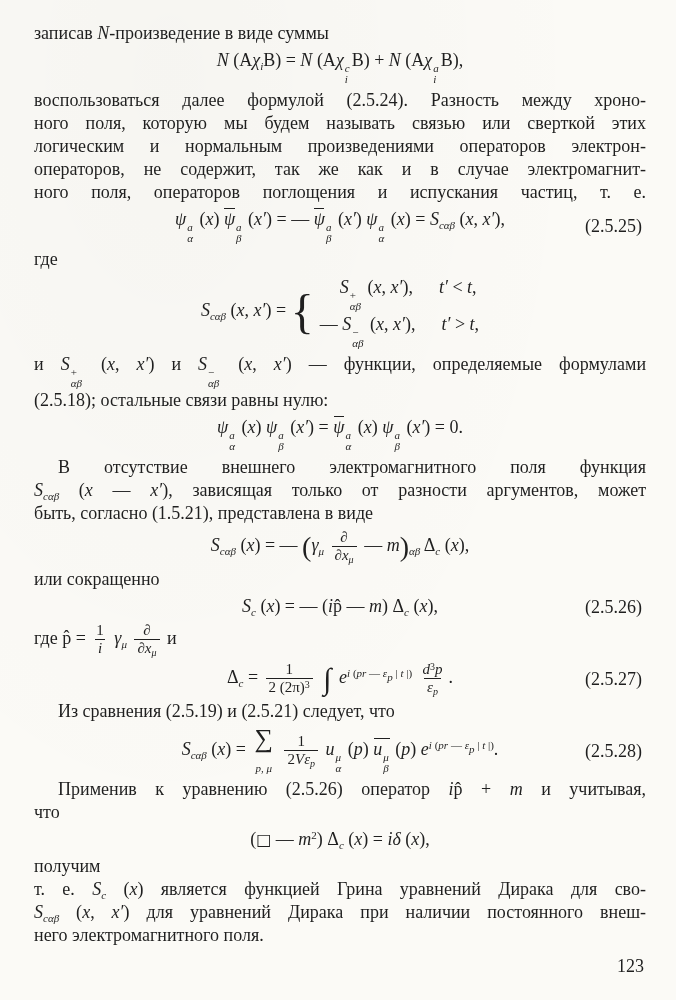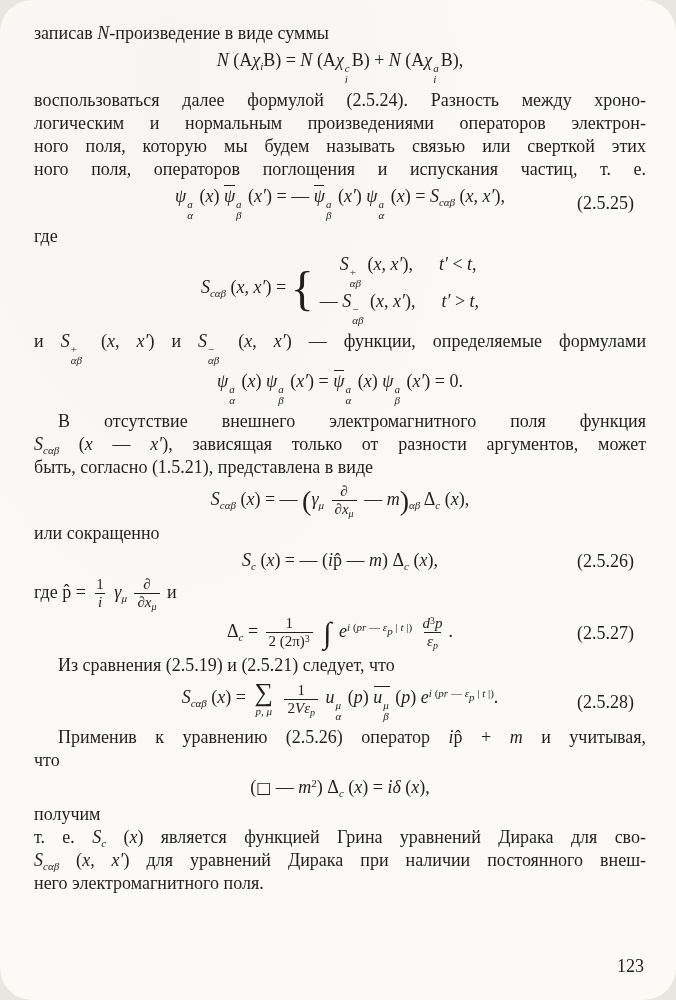--- a/index.html
+++ b/index.html
@@ -3,41 +3,41 @@
 <meta charset="utf-8">
 <style>
   html,body{margin:0;padding:0;background:#e8e6e0;}
   .page{
     width:676px;height:1000px;box-sizing:border-box;
     background:radial-gradient(ellipse at 25% 8%, rgba(0,0,0,0.02), transparent 60%),#fbfaf6;
     color:#1f1f1f;
     font-family:"Liberation Serif","DejaVu Serif","DejaVu Sans",serif;
     font-size:18px;line-height:23px;
     padding:22px 30px 0 34px;
-    position:relative;overflow:hidden;border-radius:32px;
+    position:relative;overflow:hidden;
   }
   .line{min-height:23px;}
   .jl{text-align:justify;text-align-last:justify;font-family:Liberation Serif, serif;}
   .ind{text-indent:24px;}
   .eq{position:relative;text-align:center;margin:4px 0;}
   .eqbody{display:inline-block;white-space:nowrap;}
-  .eqnum{position:absolute;right:12px;top:50%;transform:translateY(-50%);font-style:normal;}
+  .eqnum{position:absolute;right:4px;top:50%;transform:translateY(-50%);font-style:normal;}
   sub,sup{font-size:11px;line-height:0;}
   sub{vertical-align:-4px;}
   sup{vertical-align:6px;}
   .ss{display:inline-flex;flex-direction:column;align-items:flex-start;font-size:11px;line-height:11px;vertical-align:-6px;margin:0 2px 0 1px;}
   .frac{display:inline-flex;flex-direction:column;align-items:center;vertical-align:middle;font-size:15px;line-height:17px;margin:0 3px;text-align:center;}
   .frac .num{padding:0 3px;}
   .frac .den{border-top:1px solid currentColor;padding:0 3px;}
   .frac sub{font-size:10px;vertical-align:-3px;}
   .frac sup{font-size:10px;vertical-align:4px;}
   .int{font-size:30px;font-style:normal;vertical-align:middle;line-height:26px;margin:0 3px;}
   .sum{display:inline-flex;flex-direction:column;align-items:center;vertical-align:middle;line-height:1;margin:0 4px;}
   .sum .sym{font-size:26px;line-height:24px;font-style:normal;}
-  .sum .lim{font-size:11px;line-height:11px;margin-top:1px;}
+  .sum .lim{font-size:11px;line-height:11px;margin-top:12px;}
   .bigp{font-size:28px;vertical-align:middle;line-height:24px;font-style:normal;}
   .brace{font-size:48px;font-weight:400;vertical-align:middle;line-height:42px;margin-right:6px;font-style:normal;}
   .cases{display:inline-flex;flex-direction:column;align-items:flex-start;vertical-align:middle;line-height:25px;text-align:left;}
   .crow{white-space:nowrap;}
   .c1{padding-left:20px;}
   .gap{display:inline-block;width:26px;}
   .bar{position:relative;}
   .bar::after{content:"";position:absolute;left:5%;right:5%;top:-1px;border-top:1.3px solid currentColor;}
   .box{font-family:"DejaVu Sans",sans-serif;font-size:16px;font-style:normal;}
   .pagenum{position:absolute;right:32px;bottom:22px;margin-left:20px;}
@@ -54,22 +54,23 @@
           <span><i>c</i></span>
           <span><i>i</i></span>
         </span>B) + <i>N</i> (A<i>χ</i><span class="ss">
           <span><i>a</i></span>
           <span><i>i</i></span>
         </span>B),</span>
   </div>
 
   <div>
     <div class="line jl">воспользоваться далее формулой (2.5.24). Разность между хроно-</div>
+    <div class="line jl">ного поля, которую мы будем называть связью или сверткой этих</div>
     <div class="line jl">логическим и нормальным произведениями операторов электрон-</div>
-    <div class="line jl">ного поля, которую мы будем называть связью или сверткой этих</div>
+    <div class="line jl">операторов, не содержит, так же как и в случае электромагнит-</div>
     <div class="line jl">ного поля, операторов поглощения и испускания частиц, т. е.</div>
   </div>
 
   <div class="eq">
     <span class="eqbody"><i>ψ</i><span class="ss">
           <span><i>a</i></span>
           <span><i>α</i></span>
         </span> (<i>x</i>) <span class="bar"><i>ψ</i></span><span class="ss">
           <span><i>a</i></span>
           <span><i>β</i></span>
@@ -99,20 +100,21 @@
   </div>
 
   <div>
     <div class="line jl">и <i>S</i><span class="ss">
           <span>+</span>
           <span><i>αβ</i></span>
         </span> (<i>x</i>, <i>x′</i>) и <i>S</i><span class="ss">
           <span>−</span>
           <span><i>αβ</i></span>
         </span> (<i>x</i>, <i>x′</i>) — функции, определяемые формулами</div>
+    <div class="line">(2.5.18); остальные связи равны нулю:</div>
   </div>
 
   <div class="eq">
     <span class="eqbody"><i>ψ</i><span class="ss">
           <span><i>a</i></span>
           <span><i>α</i></span>
         </span> (<i>x</i>) <i>ψ</i><span class="ss">
           <span><i>a</i></span>
           <span><i>β</i></span>
         </span> (<i>x′</i>) = <span class="bar"><i>ψ</i></span><span class="ss">

